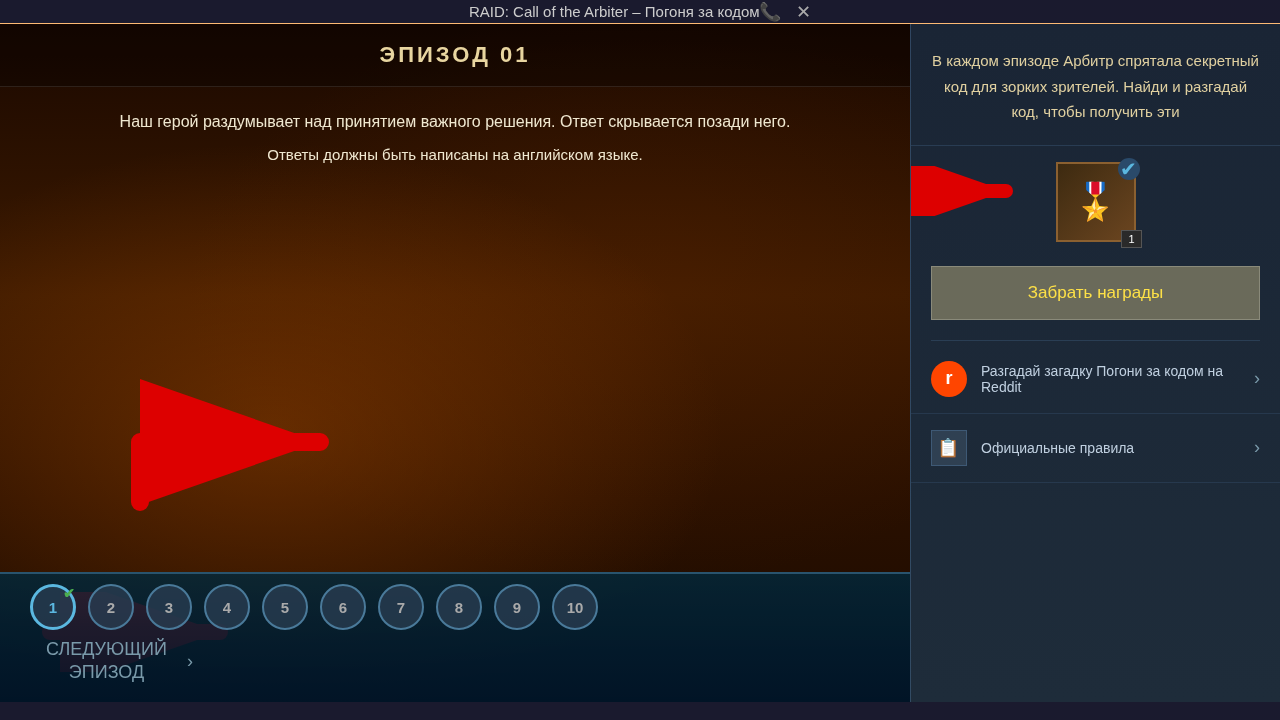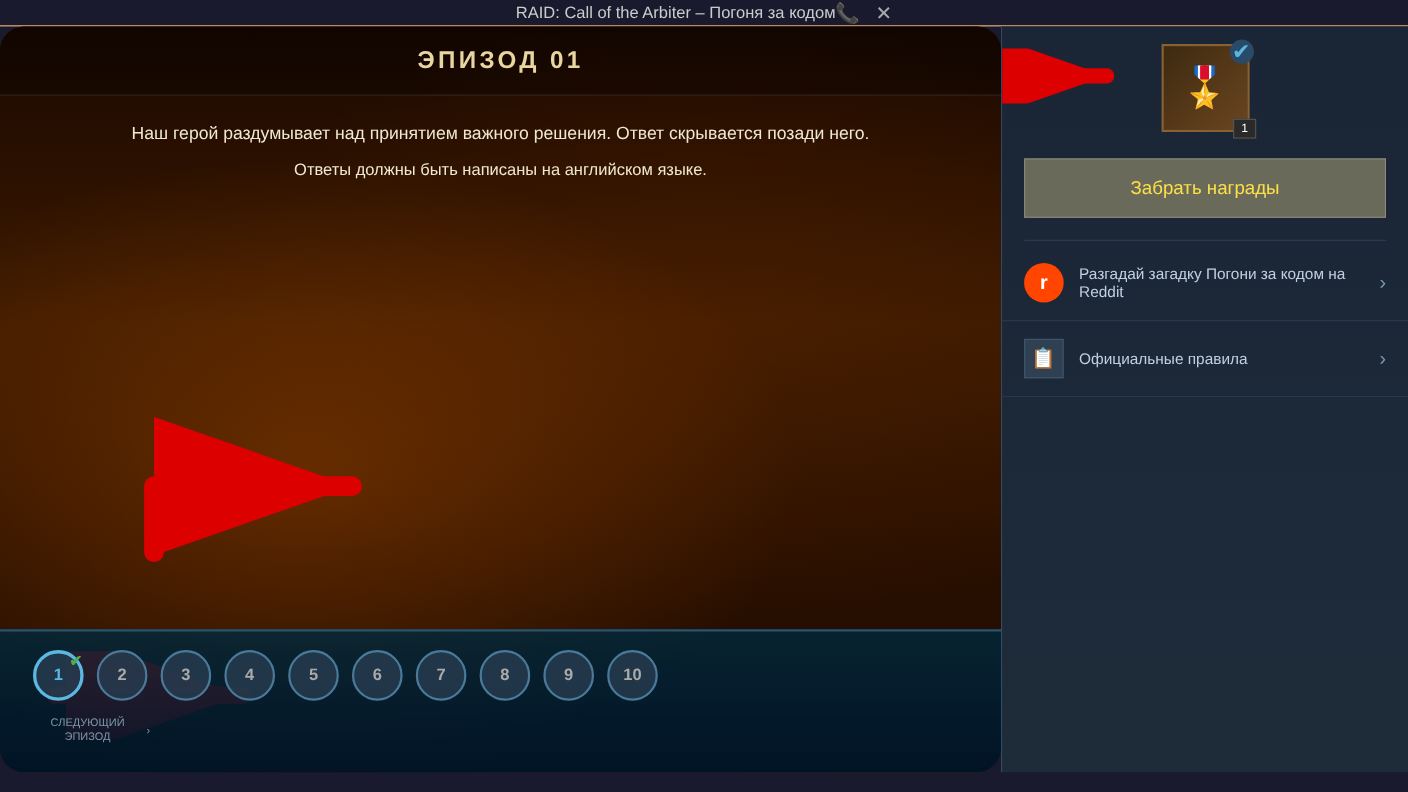--- a/index.html
+++ b/index.html
@@ -44,21 +44,20 @@
       display: flex;
       height: calc(720px - 42px);
     }
 
     
     .video-panel {
       flex: 1;
       position: relative;
       background: linear-gradient(135deg, #2d1b00 0%, #4a2800 30%, #1a0a00 60%, #3d2200 100%);
       overflow: hidden;
-      border-radius: 22px;
     }
 
     
     .bg-scene {
       position: absolute;
       inset: 0;
       background:
         radial-gradient(ellipse at 30% 60%, rgba(180, 80, 0, 0.4) 0%, transparent 50%),
         radial-gradient(ellipse at 70% 40%, rgba(100, 40, 0, 0.3) 0%, transparent 50%),
         linear-gradient(180deg, #1a0800 0%, #3d1a00 40%, #2a1000 70%, #1a0a00 100%);
@@ -200,21 +199,21 @@
       padding: 12px 36px;
       cursor: pointer;
       position: relative;
     }
 
     .next-episode-btn {
       display: flex;
       align-items: center;
       gap: 20px;
       color: #7a9aaa;
-      font-size: 10px;
+      font-size: 18px;
       text-align: center;
       cursor: pointer;
       padding: 8px 16px;
     }
     .next-label {
       line-height: 1.3;
     }
 
     
     .right-panel {
@@ -436,20 +435,21 @@
       <div class="bottom-buttons">
         <div class="next-episode-btn">
           <div class="next-label">СЛЕДУЮЩИЙ<br>ЭПИЗОД</div>
           <span>›</span>
         </div>
       </div>
     </div>
   </div>
 
   <div class="right-panel">
+    <div class="right-panel-top">В каждом эпизоде Арбитр спрятала секретный код для зорких зрителей. Найди и разгадай код, чтобы получить эти</div>
 
     <div class="reward-container">
       <div class="reward-item">
         <span class="reward-icon">🎖️</span>
         <span class="reward-checkmark">✔</span>
         <span class="reward-badge">1</span>
       </div>
 
       <svg style="position:absolute; left:0; top:20px; width:120px; height:50px;" viewBox="0 0 120 50">
         <defs>

